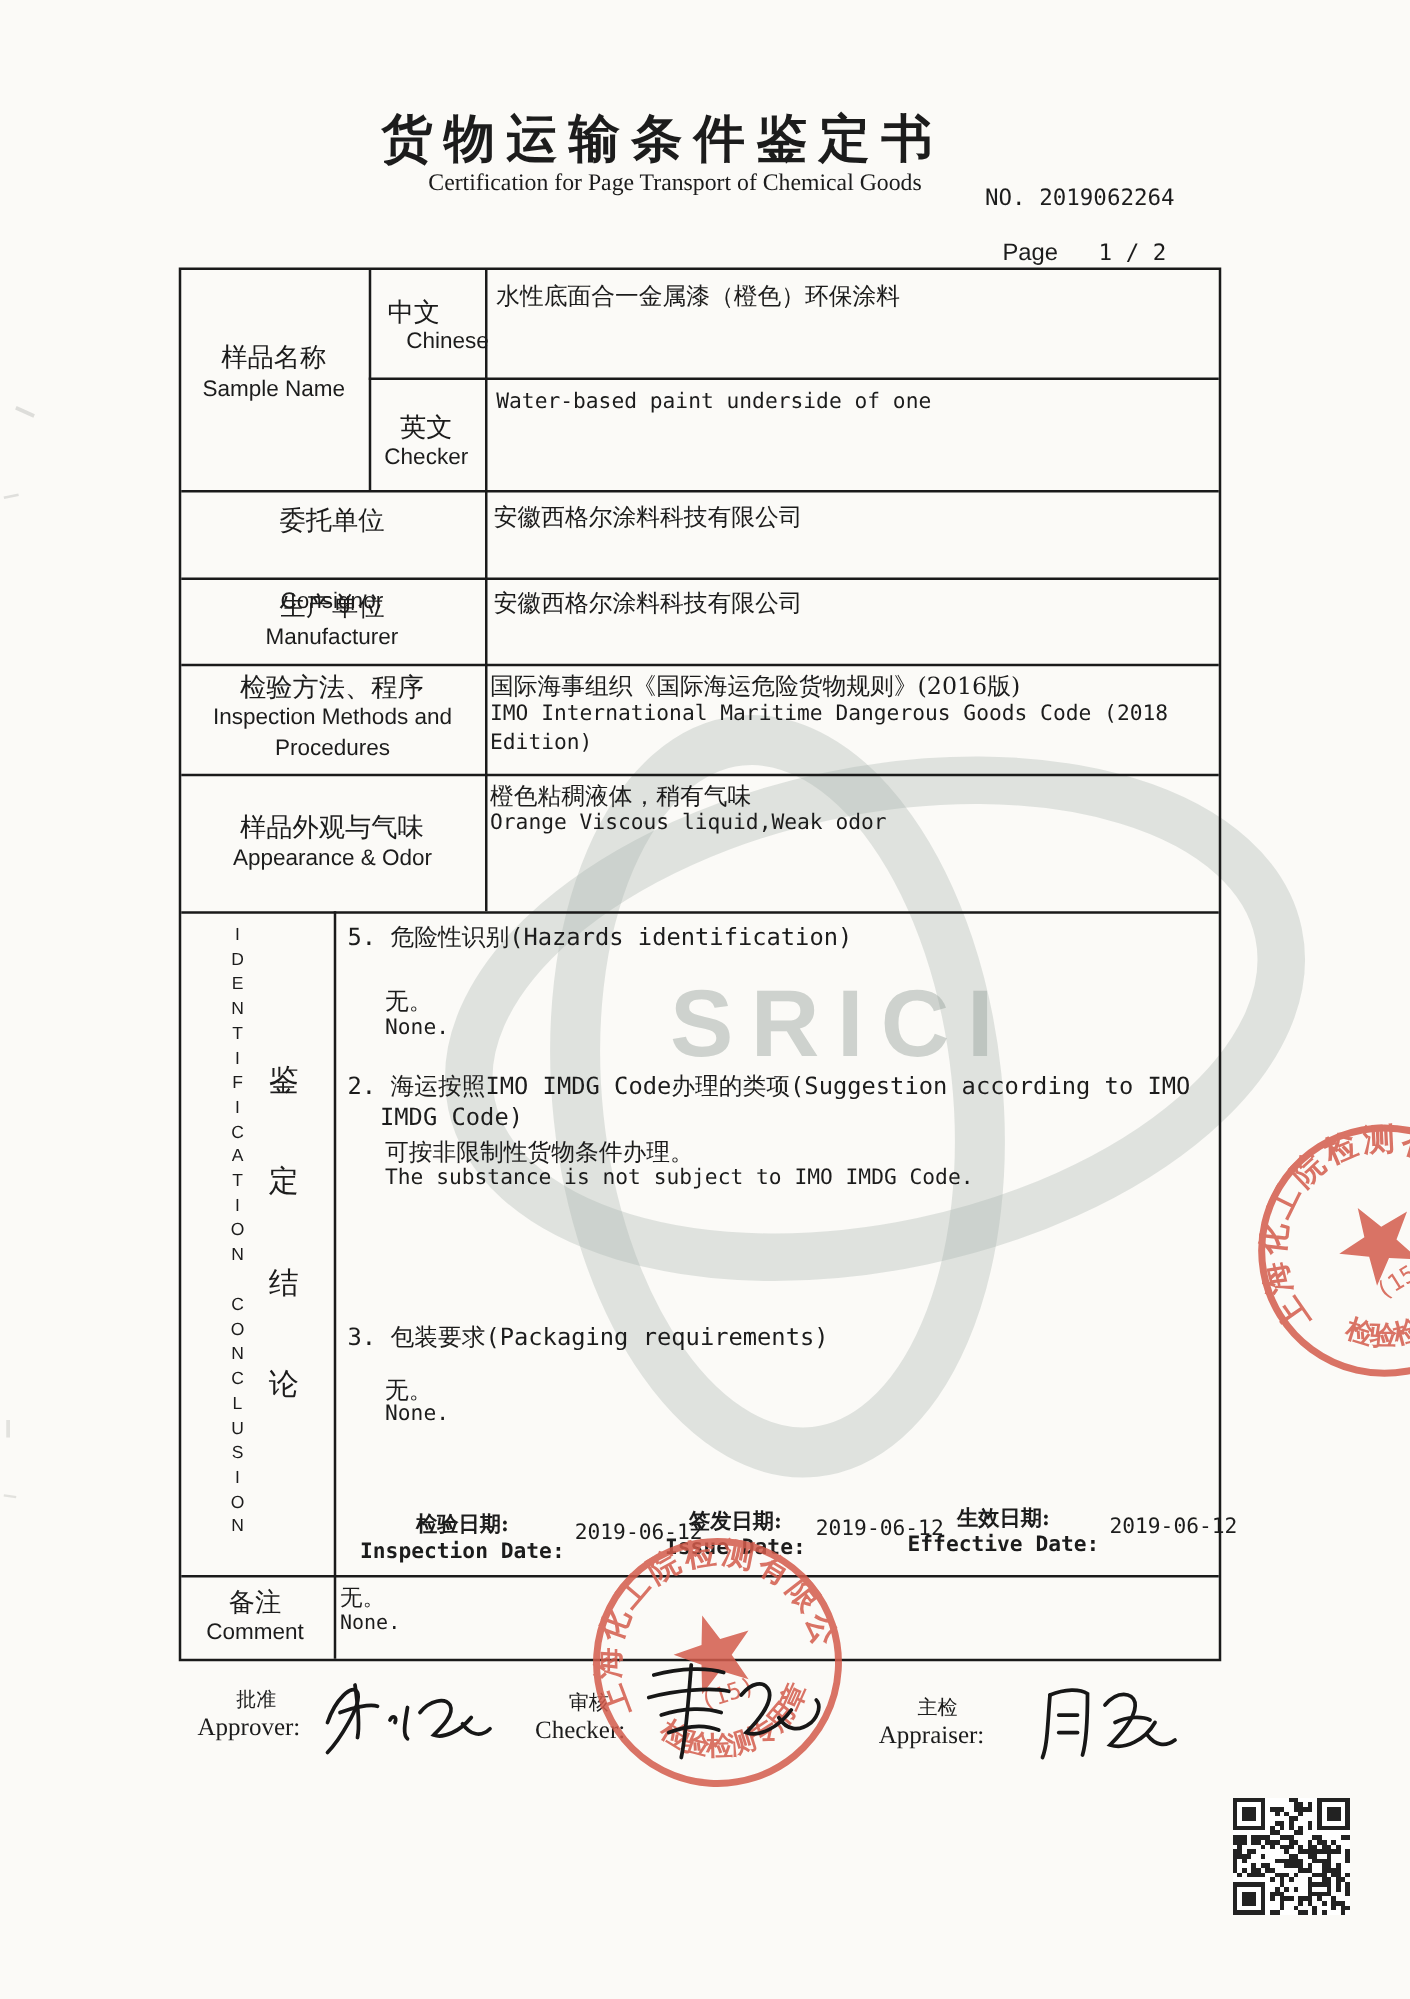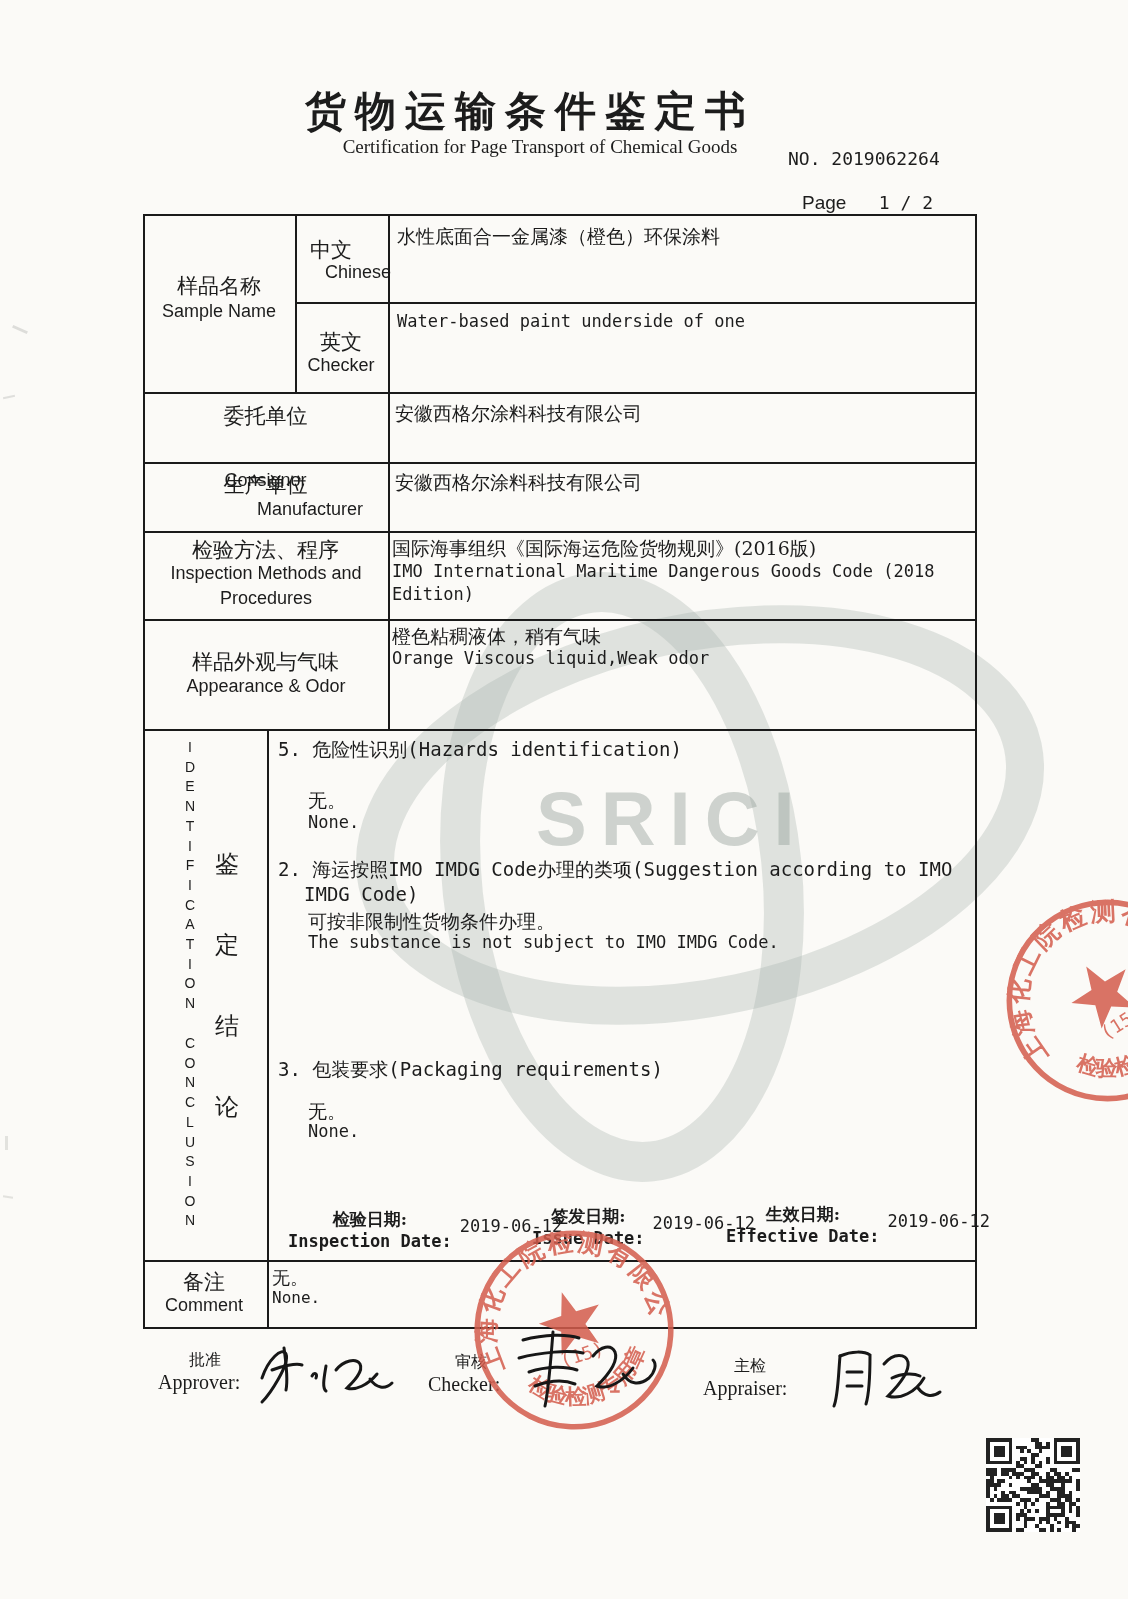--- a/index.html
+++ b/index.html
@@ -87,21 +87,21 @@
 
 <div class="abs lbl-cn" style="left:297px;top:328px;width:88px;">英文</div>
 <div class="abs lbl-en" style="left:297px;top:355px;width:88px;">Checker</div>
 <div class="abs val-en" style="left:397px;top:311px;width:560px;">Water-based paint underside of one</div>
 
 <div class="abs lbl-cn" style="left:168px;top:402px;width:195px;">委托单位</div>
 <div class="abs lbl-en" style="left:168px;top:430px;width:195px;margin-top:40px;">Consignor</div>
 <div class="abs val-cn" style="left:395px;top:401px;width:560px;">安徽西格尔涂料科技有限公司</div>
 
 <div class="abs lbl-cn" style="left:168px;top:471px;width:195px;">生产单位</div>
-<div class="abs lbl-en" style="left:168px;top:499px;width:195px;text-align:right;">Manufacturer</div>
+<div class="abs lbl-en" style="left:168px;top:499px;width:195px;">Manufacturer</div>
 <div class="abs val-cn" style="left:395px;top:470px;width:560px;">安徽西格尔涂料科技有限公司</div>
 
 <div class="abs lbl-cn" style="left:158px;top:536px;width:215px;">检验方法、程序</div>
 <div class="abs lbl-en" style="left:152px;top:563px;width:228px;">Inspection Methods and</div>
 <div class="abs lbl-en" style="left:152px;top:588px;width:228px;">Procedures</div>
 <div class="abs val-cn" style="left:392px;top:536px;width:570px;">国际海事组织《国际海运危险货物规则》(2016版)</div>
 <div class="abs val-en" style="left:392px;top:561px;width:575px;">IMO International Maritime Dangerous Goods Code (2018</div>
 <div class="abs val-en" style="left:392px;top:584px;width:570px;">Edition)</div>
 
 <div class="abs lbl-cn" style="left:158px;top:648px;width:215px;">样品外观与气味</div>

